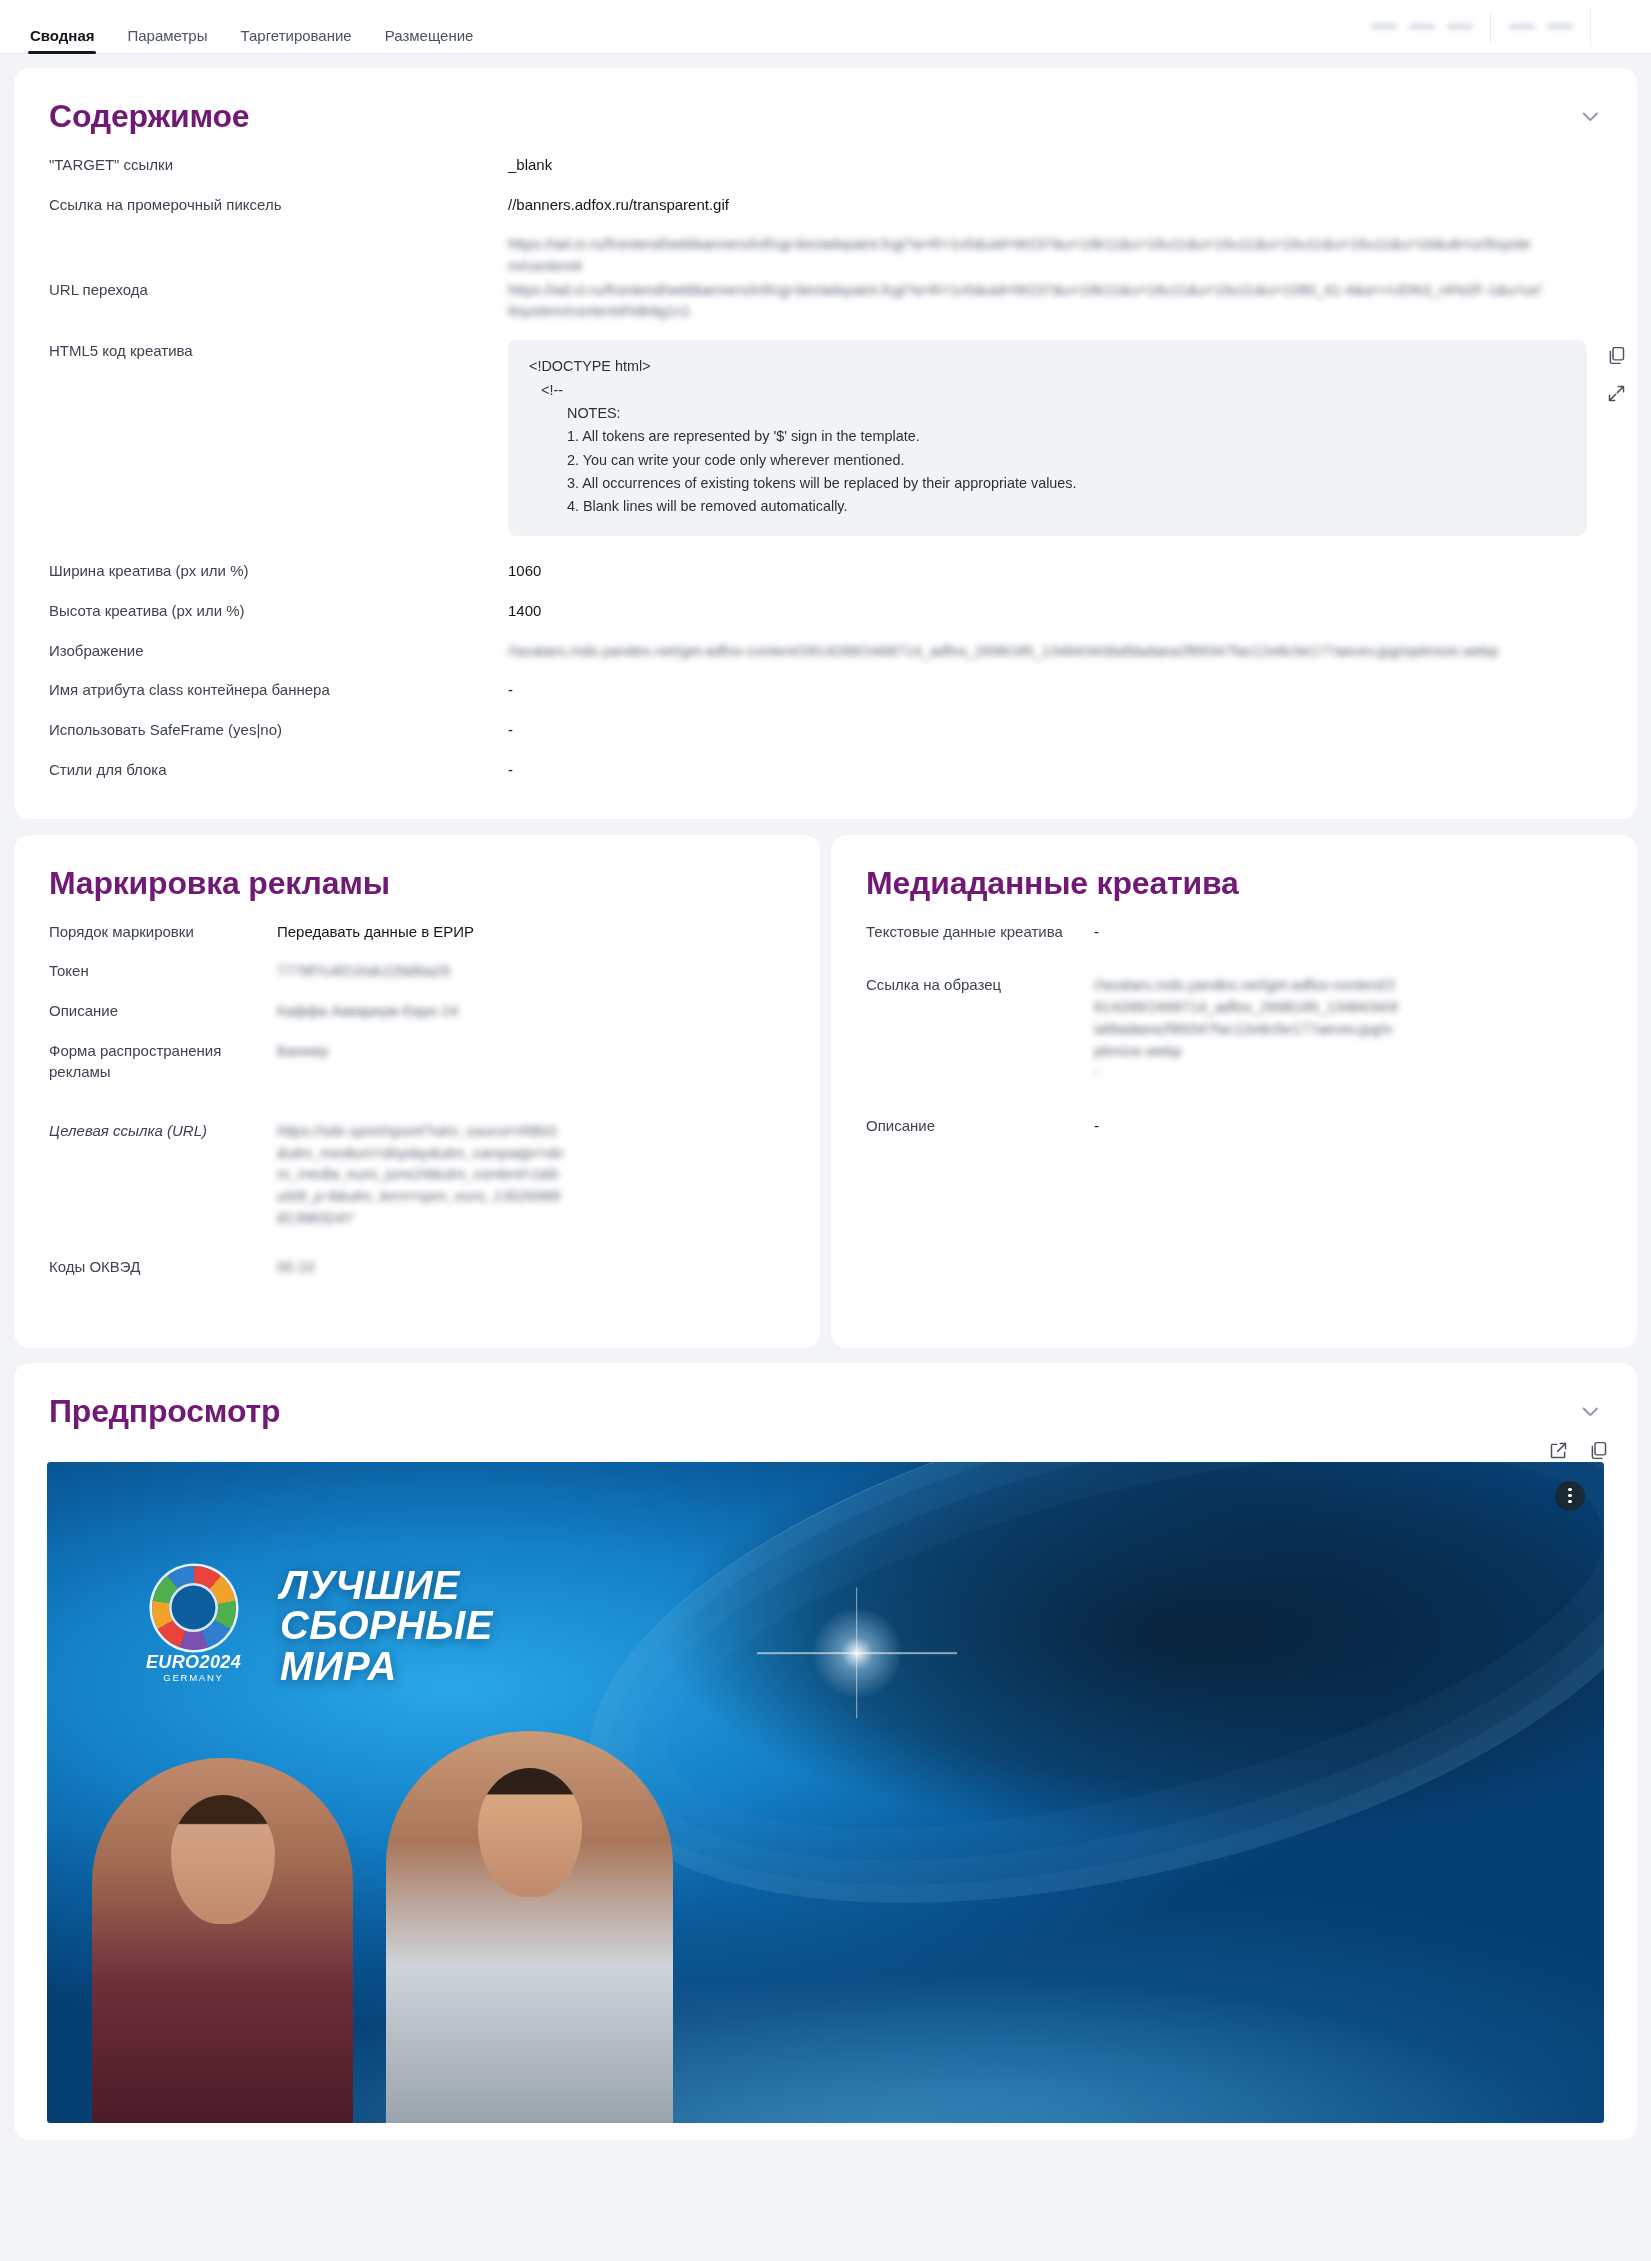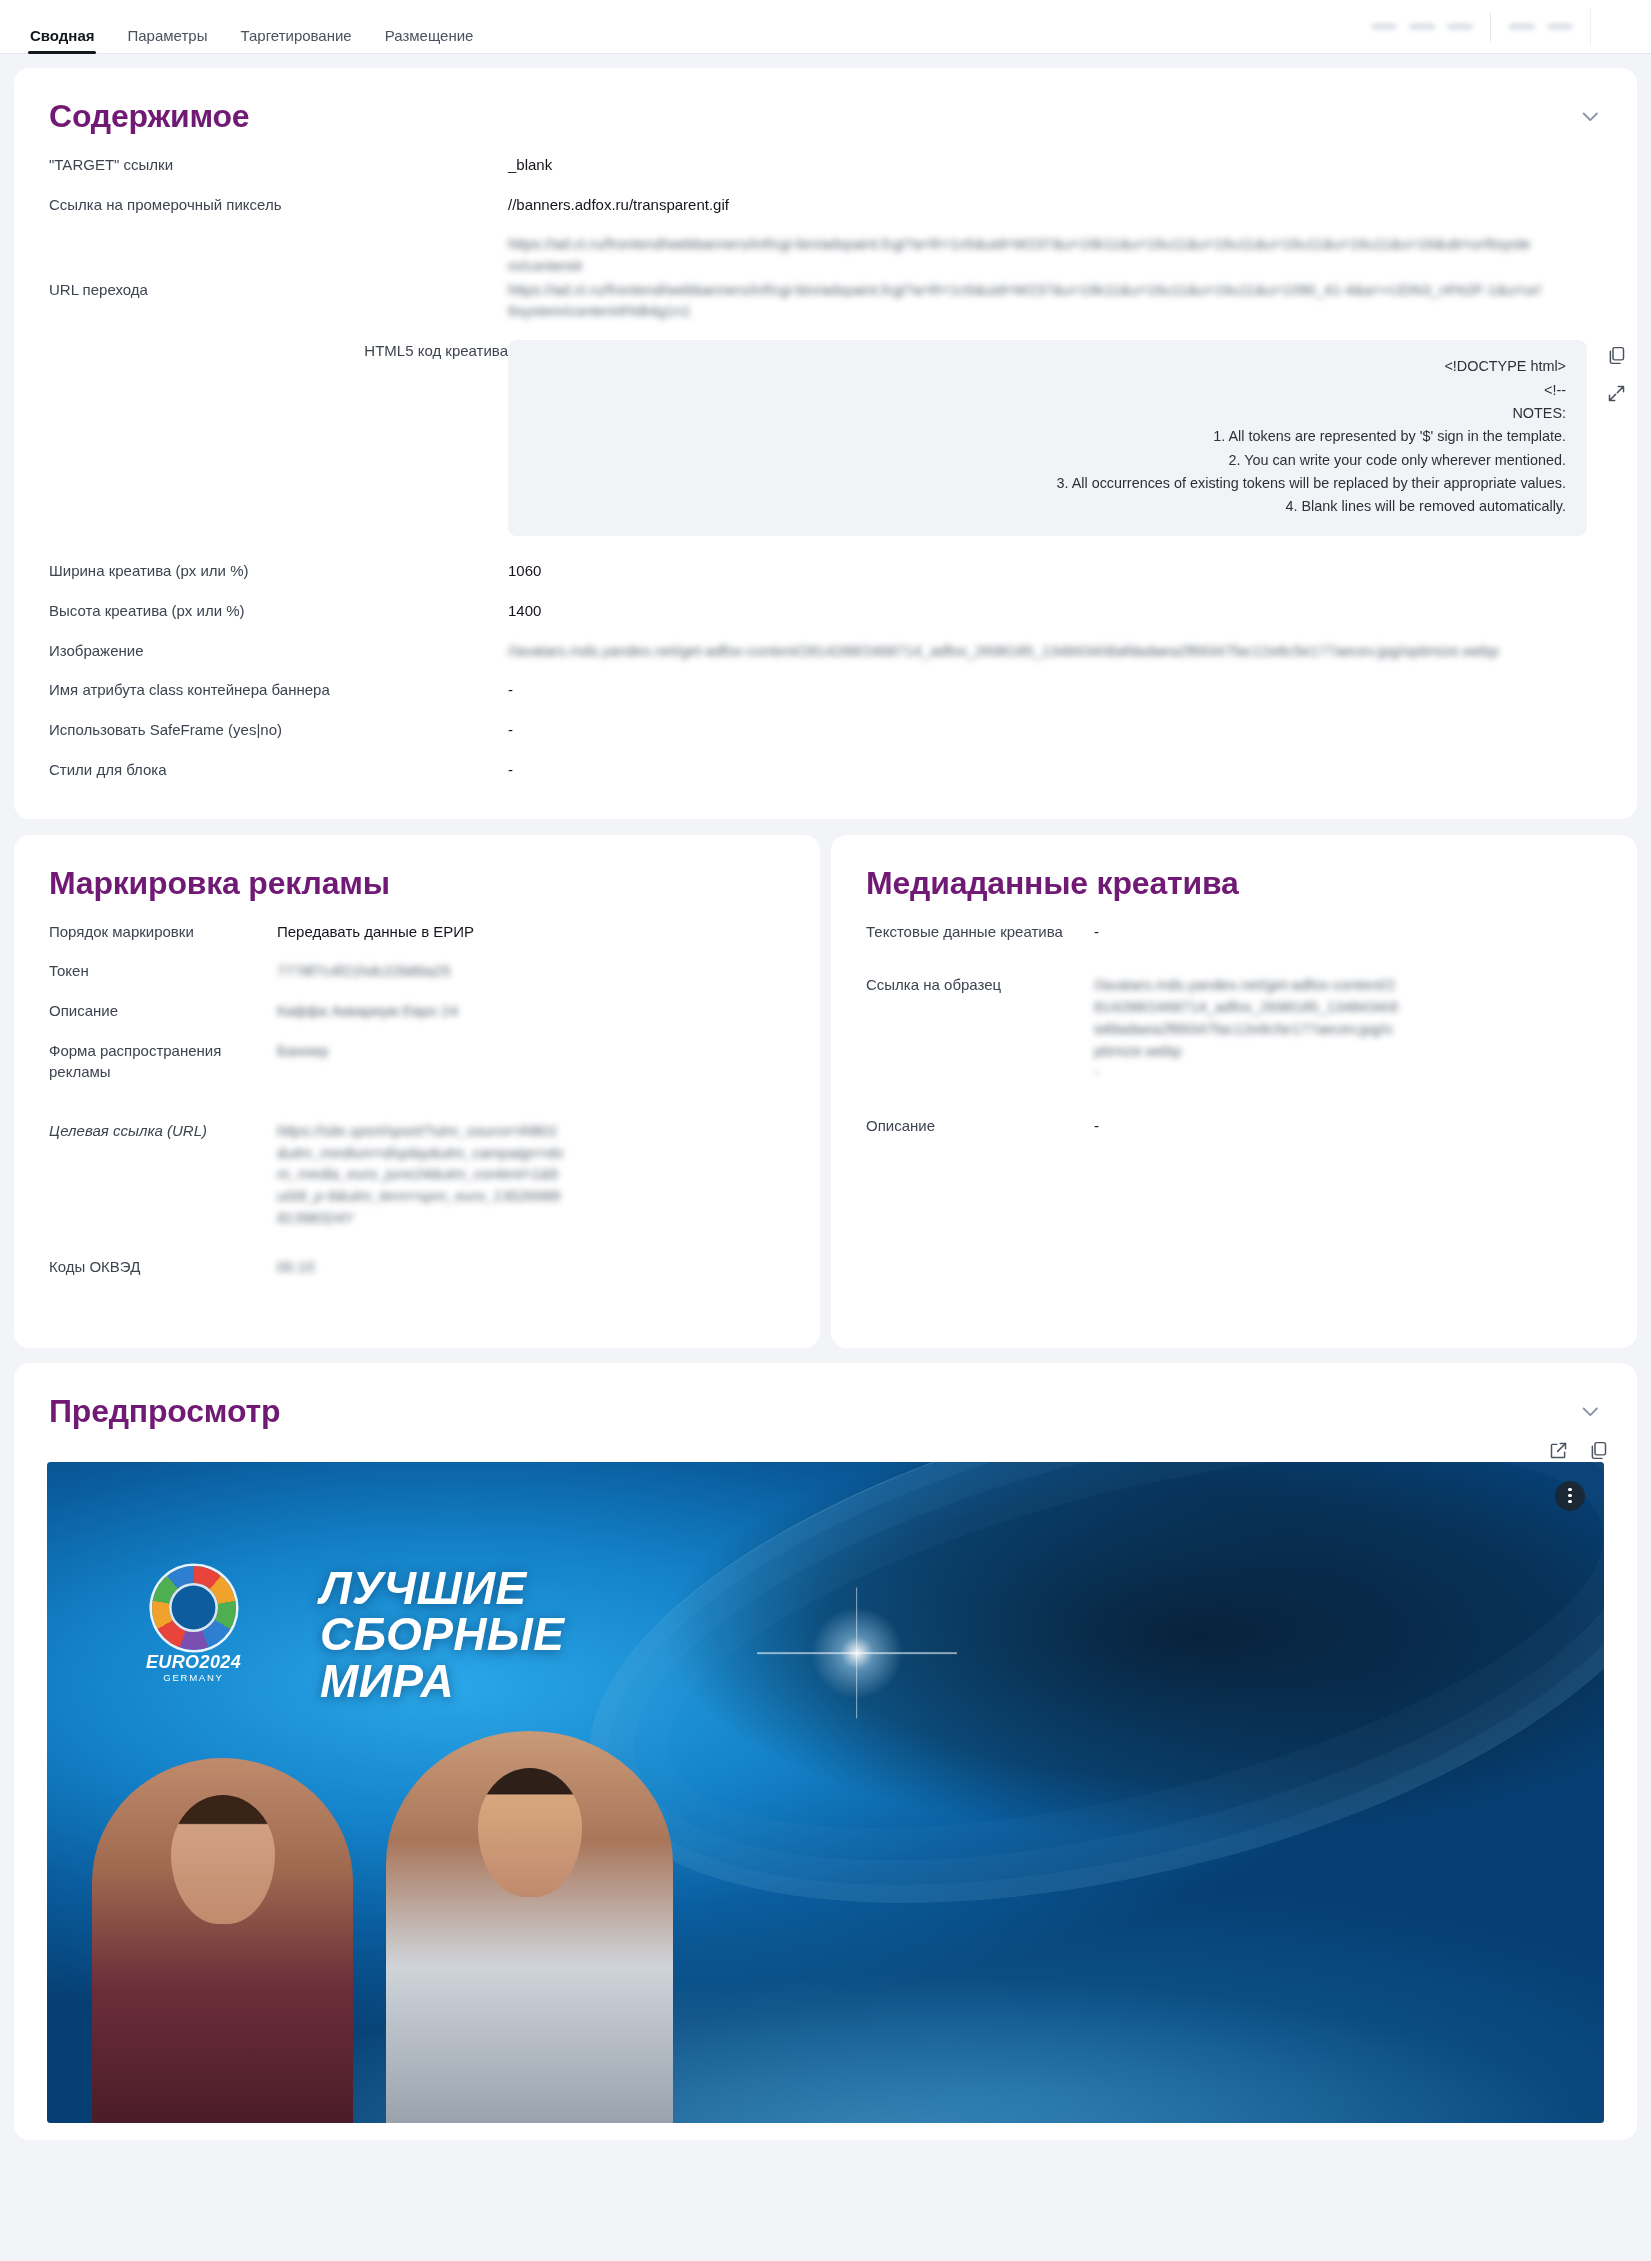--- a/index.html
+++ b/index.html
@@ -266,28 +266,27 @@
     background: rgba(255,255,255,0.55);
     transform: translate(-50%,-50%);
   }
   .flare::before { width: 200px; height: 1.7px; }
   .flare::after { width: 1.7px; height: 131px; }
 
   .headline {
     position: absolute;
     left: 233px;
     top: 103px;
-    font-size: 46px;
+    font-size: 40px;
     font-weight: bold;
     font-style: italic;
     color: #ffffff;
     line-height: 1.02;
     letter-spacing: 0.4px;
     text-shadow: 0 1.7px 10.4px rgba(0,40,80,0.5);
-    margin-left: 40px;
   }
   .logo-euro {
     position: absolute;
     left: 96px;
     top: 104px;
     width: 101px;
     text-align: center;
     color: #fff;
   }
   .euro-ball {
@@ -439,21 +438,21 @@
       <div class="frow" style="margin-bottom:0;">
         <div class="flabel"></div>
         <div class="fval blur" style="max-width:1035px;">https://ad.ct.ru/frontend/webbanners/inf/cgi-bin/adxpaint.fcgi?a=R=1n5&amp;uid=W237&amp;u=16k11&amp;u=16u11&amp;u=16u11&amp;u=16u11&amp;u=16u11&amp;u=16&amp;ub=ur/6system/content4</div>
       </div>
 
       <div class="frow">
         <div class="flabel">URL перехода</div>
         <div class="fval blur" style="max-width:1035px;">https://ad.ct.ru/frontend/webbanners/inf/cgi-bin/adxpaint.fcgi?a=R=1n5&amp;uid=W237&amp;u=16k11&amp;u=16u11&amp;u=16u11&amp;u=1090_41-4&amp;a=+UDN3_r4%2F-1&amp;u=ur/6system/content4%B4g1n1</div>
       </div>
 
-      <div class="frow" style="margin-top:15.7px;text-align:right;">
+      <div class="frow" style="margin-top:15.7px;">
         <div class="flabel">HTML5 код креатива</div>
         <div class="fval">
           <div class="codebox">
             <div class="codeline">&lt;!DOCTYPE html&gt;</div>
             <div class="codeline code-indent-1">&lt;!--</div>
             <div class="codeline code-indent-2">NOTES:</div>
             <div class="codeline code-indent-2">1. All tokens are represented by '$' sign in the template.</div>
             <div class="codeline code-indent-2">2. You can write your code only wherever mentioned.</div>
             <div class="codeline code-indent-2">3. All occurrences of existing tokens will be replaced by their appropriate values.</div>
             <div class="codeline code-indent-2">4. Blank lines will be removed automatically.</div>

